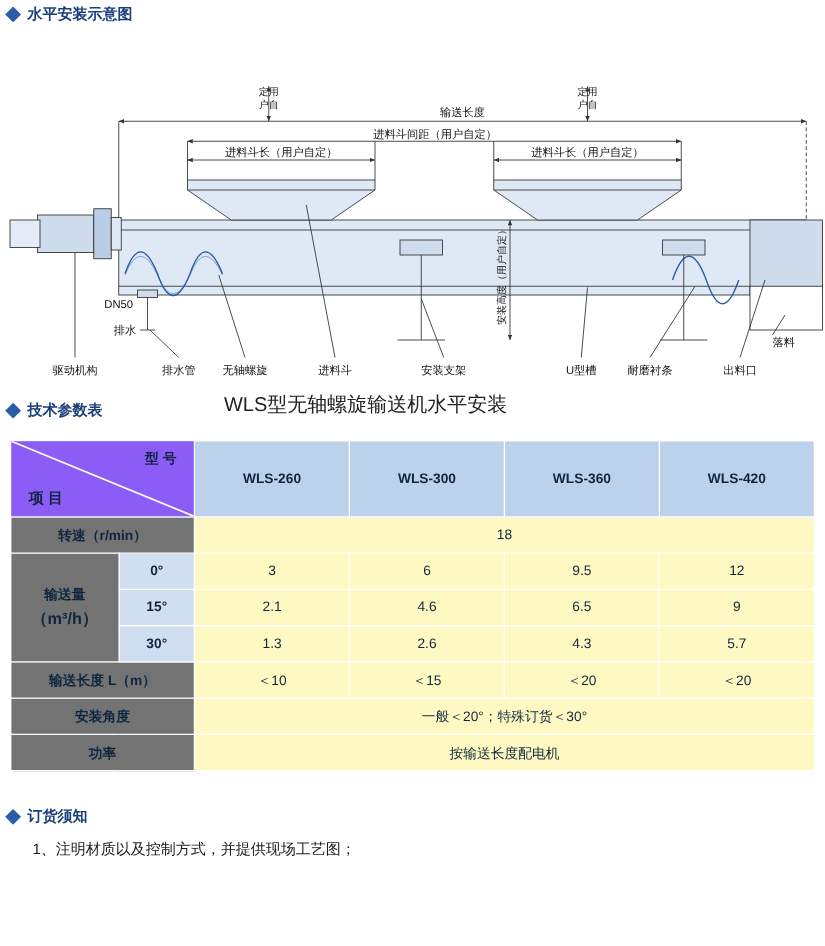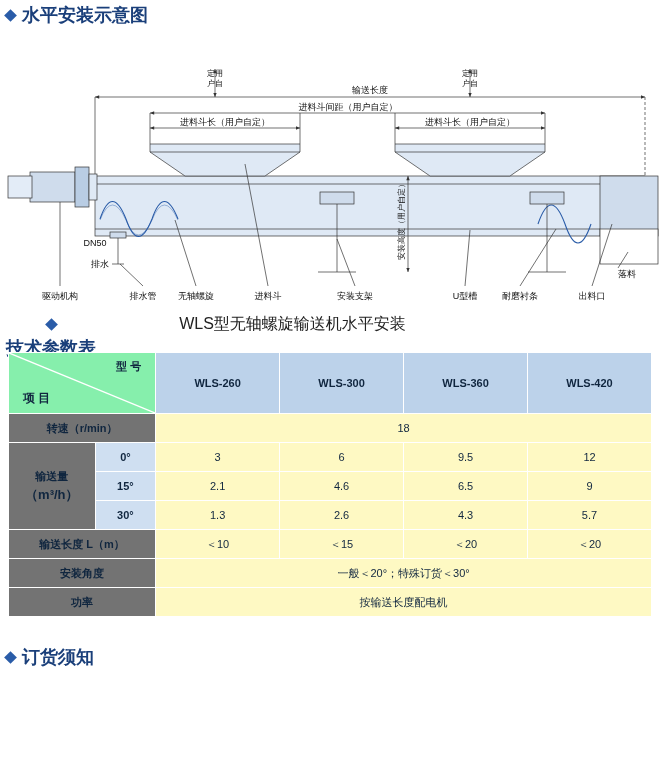--- a/index.html
+++ b/index.html
@@ -6,30 +6,30 @@
   body{
     width:660px;height:757px;
     background:#ffffff;
     font-family:"Liberation Sans","DejaVu Sans",sans-serif;
     color:#1a1a1a;
     position:relative;
     overflow:hidden;
   }
   .section-title{
     display:flex;align-items:center;gap:7px;
-    font-size:18px;color:#1a3f7a;font-weight:bold;
+    font-size:12px;color:#1a3f7a;font-weight:bold;
     padding-left:6px;
   }
   .diamond{
     width:9px;height:9px;background:#2a5ca8;
     transform:rotate(45deg);display:inline-block;
     flex:0 0 auto;
   }
   .title-1{position:absolute;left:0;top:3px;}
-  .title-2{position:absolute;left:0;top:320px;flex-direction:column;}
+  .title-2{position:absolute;left:0;top:320px;}
   .title-3{position:absolute;left:0;top:645px;}
 
   
   .diagram{
     position:absolute;left:0;top:24px;width:660px;height:296px;
   }
   .diagram svg{display:block;}
   .dg-caption{
     position:absolute;left:0;top:290px;width:585px;text-align:center;
     font-size:16px;color:#222;
@@ -42,21 +42,21 @@
     border:1px solid #ffffff;
     text-align:center;
     vertical-align:middle;
     padding:0;
     height:28px;
   }
   .hdr{background:#bcd2ea;font-weight:bold;}
   .lbl{background:#737373;font-weight:bold;}
   .val{background:#fef9c3;}
   .hdr-model{
-    position:relative;height:60px;background:#86efac;
+    position:relative;height:60px;background:#8b5cf6;
   }
   .hdr-model .diag-line{
     position:absolute;left:0;top:0;width:100%;height:100%;
   }
   .hdr-model .t-model{
     position:absolute;right:14px;top:6px;font-size:11px;font-weight:bold;
   }
   .hdr-model .t-item{
     position:absolute;left:14px;bottom:6px;font-size:12px;font-weight:bold;
   }
@@ -264,13 +264,14 @@
 </tbody>
     </table>
 </div>
 
 <div class="section-title title-3">
   <span class="diamond"></span>
   <span>订货须知</span>
 </div>
 
 <div class="notes">
+  <div class="note">1、注明材质以及控制方式，并提供现场工艺图；</div>
 </div>
 
 </body></html>

